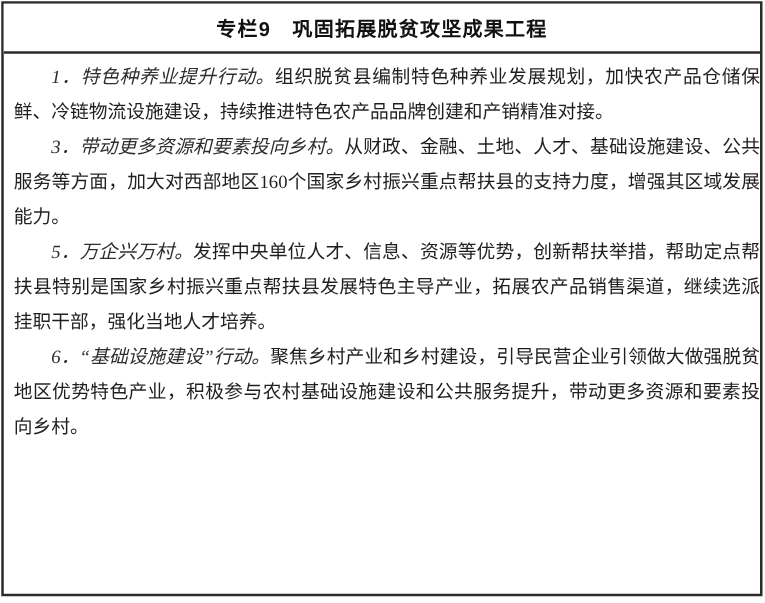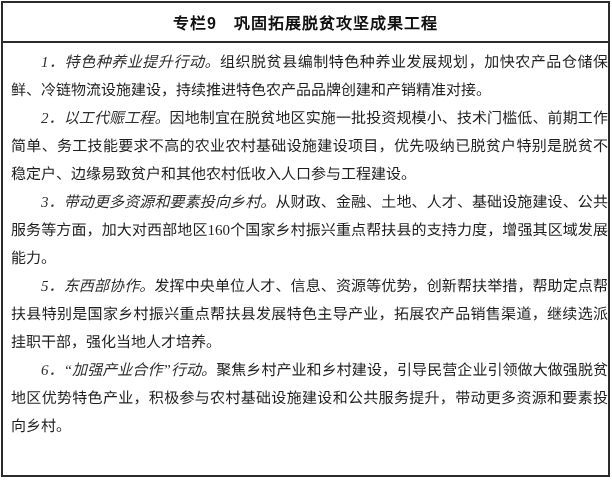--- a/index.html
+++ b/index.html
@@ -66,19 +66,18 @@
 </head>
 <body>
 
 <div class="page">
   <div class="box">
     <div class="title-bar">
       <span class="title">专栏9　巩固拓展脱贫攻坚成果工程</span>
     </div>
     <div class="body">
       <p class="item"><span class="num">1．</span><span class="lead">特色种养业提升行动。</span><span class="text">组织脱贫县编制特色种养业发展规划，加快农产品仓储保鲜、冷链物流设施建设，持续推进特色农产品品牌创建和产销精准对接。</span></p>
-      <p class="item"><span class="num">2．</span><span class="lead">以工代赈工程。</span><span class="text">因地制宜在脱贫地区实施一批投资规模小、技术门槛低、前期工作简单、务工技能要求不高的农业农村基础设施建设项目，优先吸纳已脱贫户特别是脱贫不稳定户、边缘易致贫户和其他农村低收入人口参与工程建设。</span></p>
       <p class="item"><span class="num">3．</span><span class="lead">带动更多资源和要素投向乡村。</span><span class="text">从财政、金融、土地、人才、基础设施建设、公共服务等方面，加大对西部地区160个国家乡村振兴重点帮扶县的支持力度，增强其区域发展能力。</span></p>
-      <p class="item"><span class="num">5．</span><span class="lead">东西部协作。</span><span class="text">发挥中央单位人才、信息、资源等优势，创新帮扶举措，帮助定点帮扶县特别是国家乡村振兴重点帮扶县发展特色主导产业，拓展农产品销售渠道，继续选派挂职干部，强化当地人才培养。</span></p>
-      <p class="item"><span class="num">6．</span><span class="lead">“加强产业合作”行动。</span><span class="text">聚焦乡村产业和乡村建设，引导民营企业引领做大做强脱贫地区优势特色产业，积极参与农村基础设施建设和公共服务提升，带动更多资源和要素投向乡村。</span></p>
+      <p class="item"><span class="num">5．</span><span class="lead">万企兴万村。</span><span class="text">发挥中央单位人才、信息、资源等优势，创新帮扶举措，帮助定点帮扶县特别是国家乡村振兴重点帮扶县发展特色主导产业，拓展农产品销售渠道，继续选派挂职干部，强化当地人才培养。</span></p>
+      <p class="item"><span class="num">6．</span><span class="lead">“基础设施建设”行动。</span><span class="text">聚焦乡村产业和乡村建设，引导民营企业引领做大做强脱贫地区优势特色产业，积极参与农村基础设施建设和公共服务提升，带动更多资源和要素投向乡村。</span></p>
     </div>
   </div>
 </div>
 
 </body></html>

